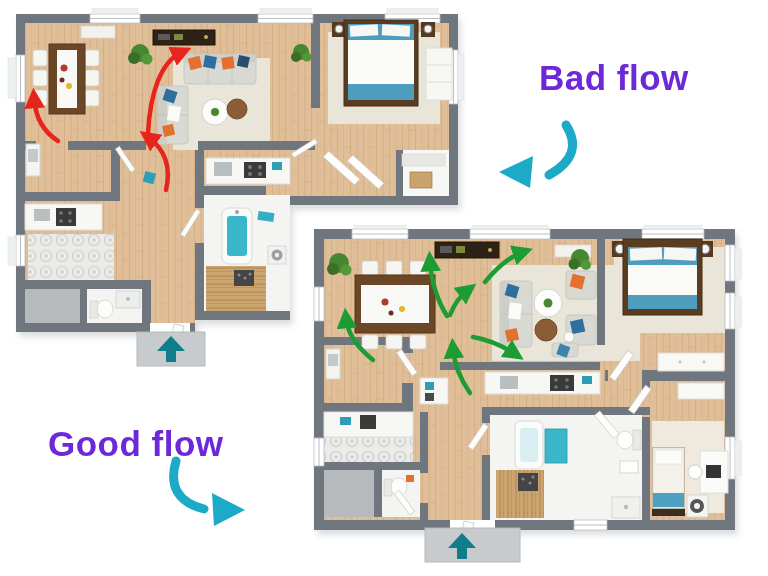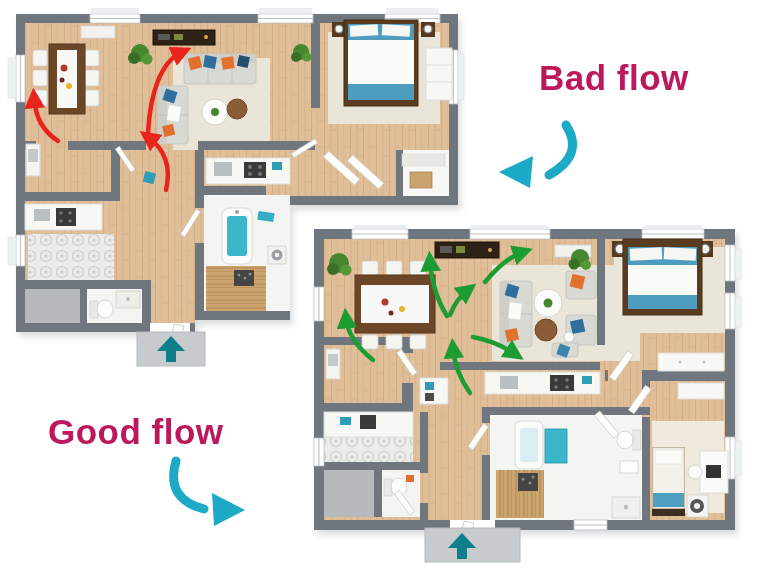--- a/index.html
+++ b/index.html
@@ -1,23 +1,23 @@
 <!DOCTYPE html>
 <html><head>
 <meta charset="utf-8">
 <style>
   html,body{margin:0;padding:0;}
   body{width:768px;height:576px;background:#ffffff;overflow:hidden;
        font-family:"Liberation Sans",sans-serif;}
   .canvas{position:relative;width:768px;height:576px;background:#fff;}
   .plan{position:absolute;}
-  .flow-label{position:absolute;color:#be185d;font-size:35px;font-weight:700;
+  .flow-label{position:absolute;color:#6d28d9;font-size:35px;font-weight:700;
               letter-spacing:.5px;white-space:nowrap;}
   #bad-label{left:539px;top:58px;}
-  #good-label{left:48px;top:412px;}
+  #good-label{left:48px;top:424px;}
   .pointer{position:absolute;overflow:visible;}
 </style>
 </head>
 <body>
 
 <div class="canvas">
 
 <svg class="plan" style="left:6px;top:8px" width="460" height="368" viewBox="0 0 460 368">
   <defs>
     <pattern id="wood1" width="26" height="26" patternUnits="userSpaceOnUse">

